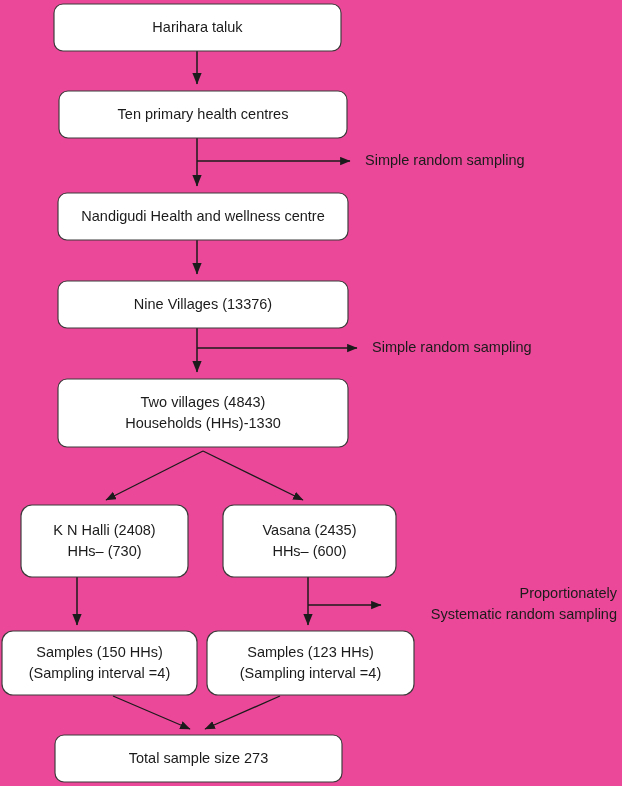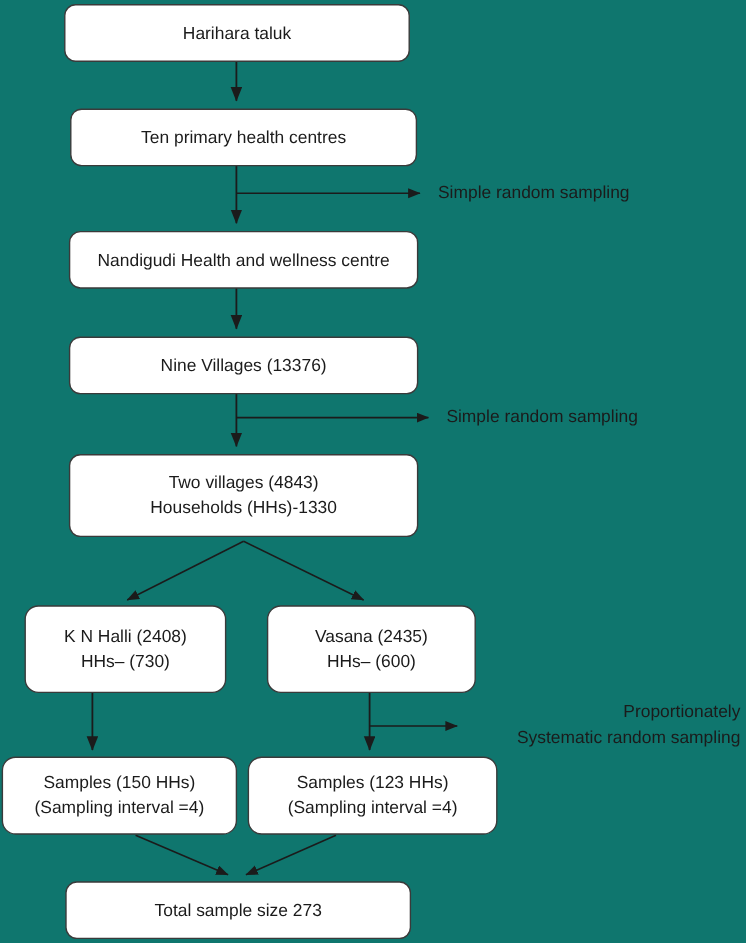--- a/index.html
+++ b/index.html
@@ -4,21 +4,21 @@
 <style>
   html, body {
     margin: 0;
     padding: 0;
     background: #ffffff;
   }
   #chart-root {
     position: relative;
     width: 622px;
     height: 786px;
-    background: #0f766e;
+    background: #ec4899;
     font-family: "Liberation Sans", sans-serif;
     overflow: hidden;
   }
   svg.flow-canvas {
     position: absolute;
     left: 0;
     top: 0;
     width: 622px;
     height: 786px;
   }

